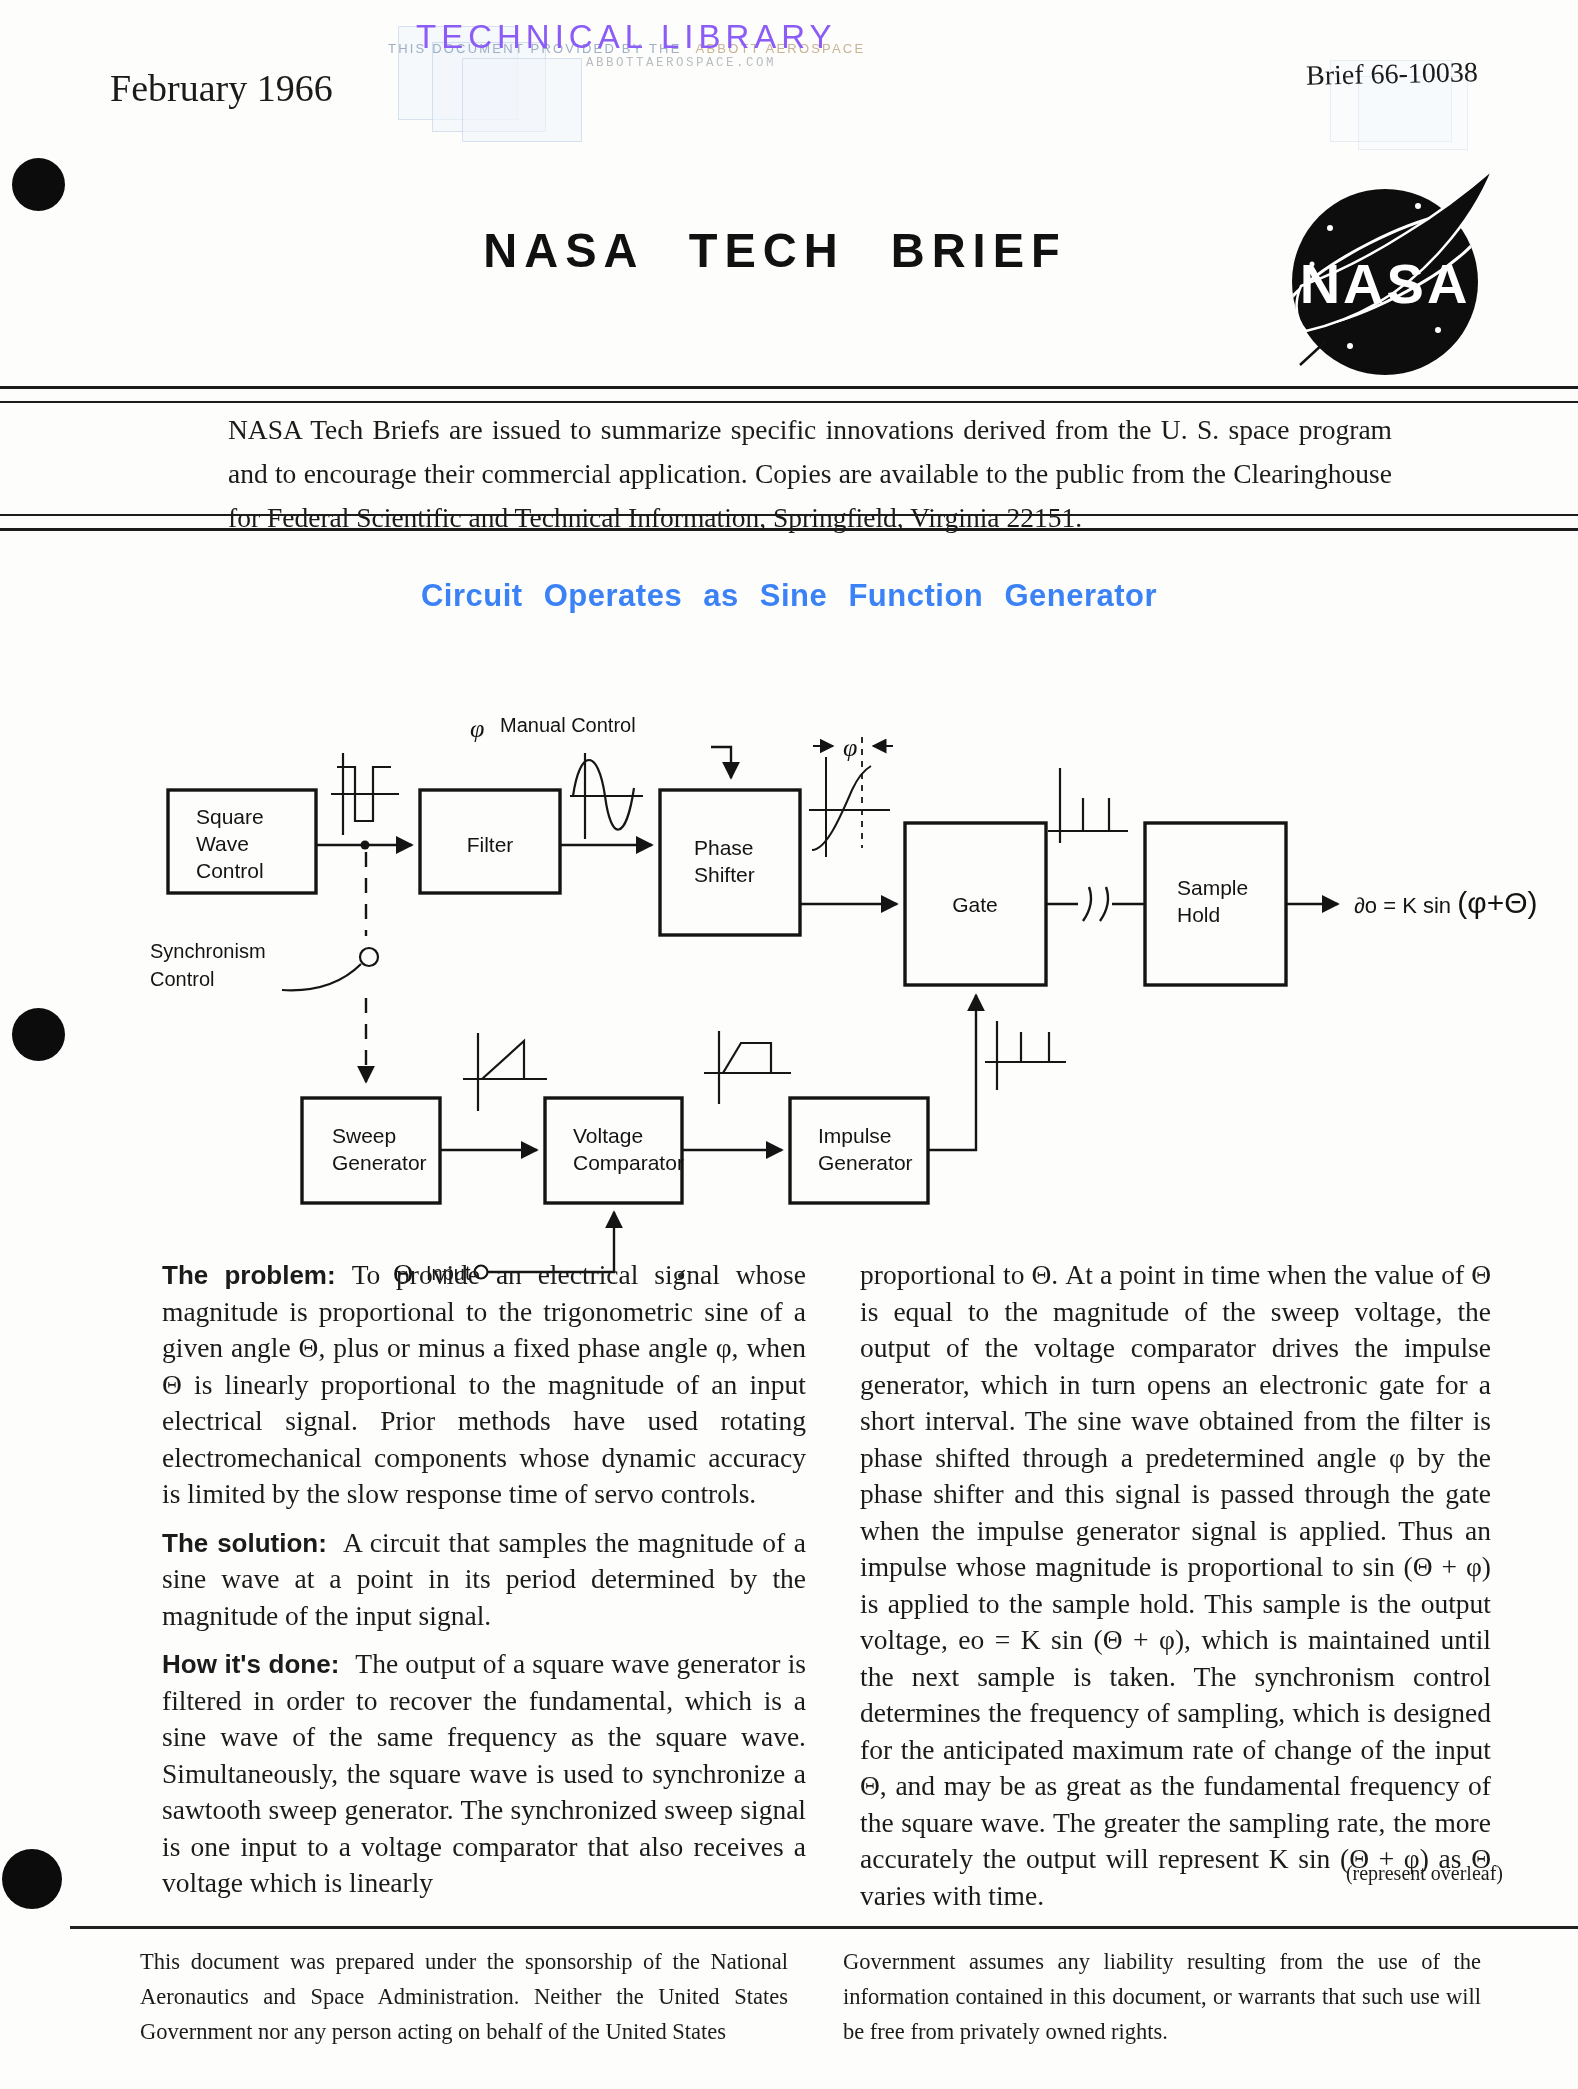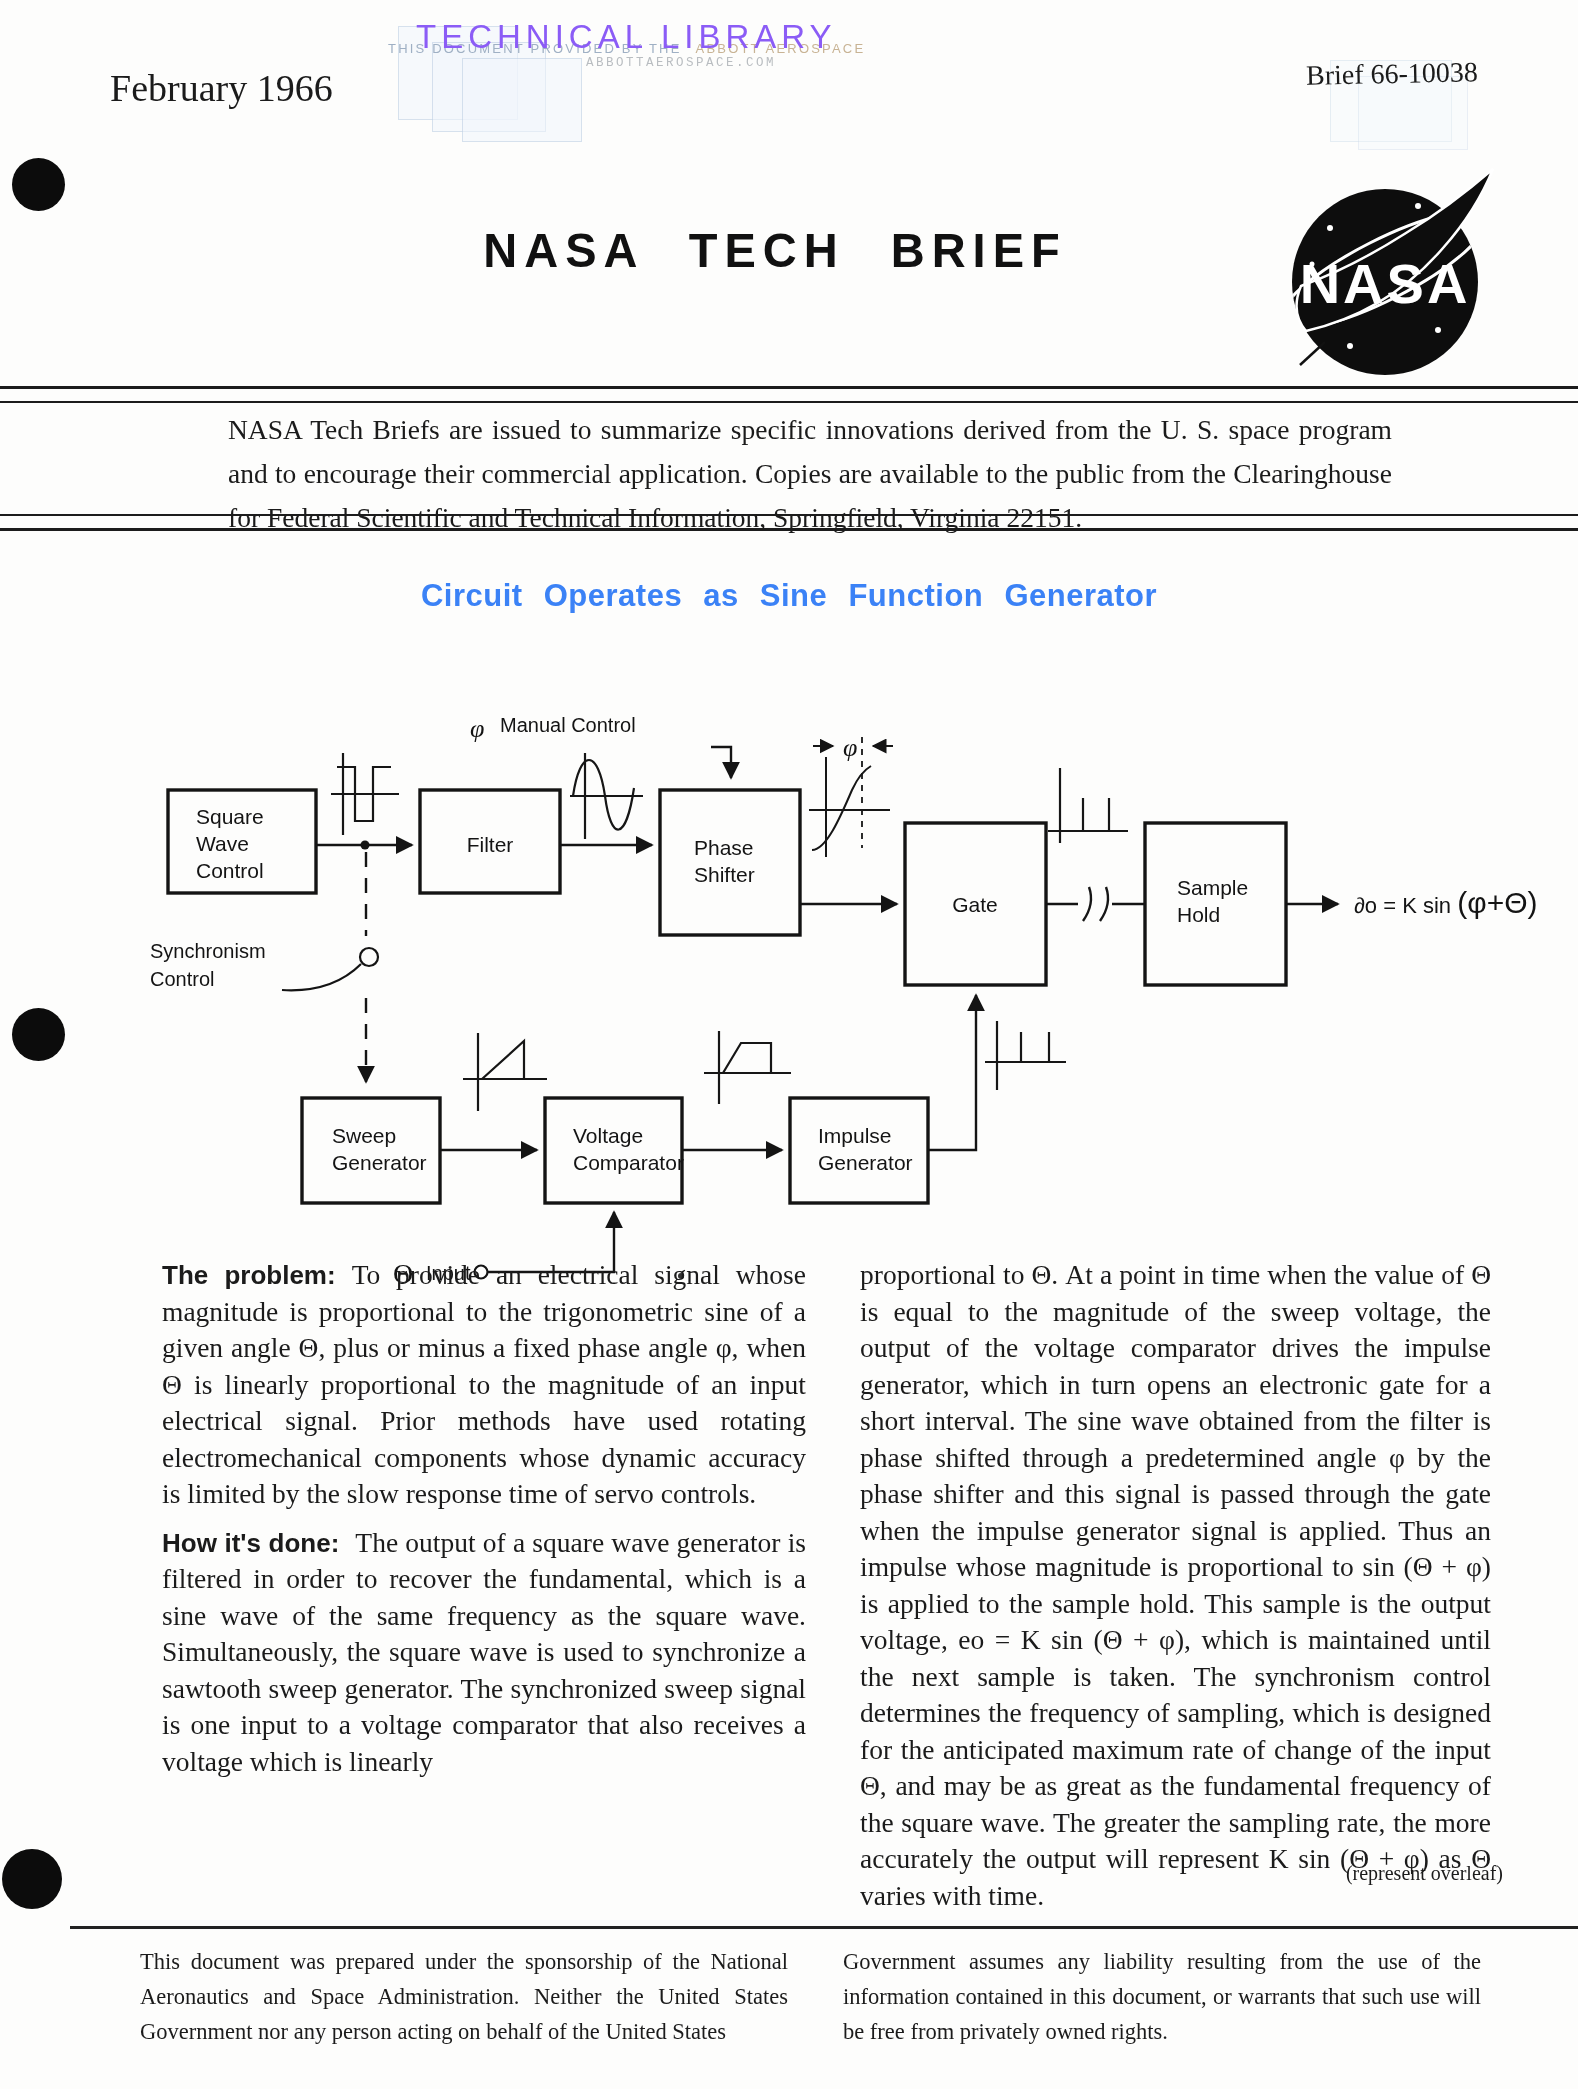--- a/index.html
+++ b/index.html
@@ -255,20 +255,21 @@
       <path d="M488,1272 H614 V1212" fill="none" stroke="#141414" stroke-width="2.4" marker-end="url(#ah)"></path>
       <text x="393" y="1283" font-family="Liberation Serif, serif" font-size="28">Θ</text>
       <text class="slabel" x="426" y="1280">Input</text>
     </g>
 
     <circle cx="681" cy="1276" r="3" fill="#333"></circle>
   </svg>
 
   <div class="col col-left">
     <p class="para"><span class="lead">The problem:</span><span>To provide an electrical signal whose magnitude is proportional to the trigonometric sine of a given angle Θ, plus or minus a fixed phase angle φ, when Θ is linearly proportional to the magnitude of an input electrical signal. Prior methods have used rotating electromechanical components whose dynamic accuracy is limited by the slow response time of servo controls.</span></p>
+    <p class="para"><span class="lead">The solution:</span><span>A circuit that samples the magnitude of a sine wave at a point in its period determined by the magnitude of the input signal.</span></p>
     <p class="para"><span class="lead">How it's done:</span><span>The output of a square wave generator is filtered in order to recover the fundamental, which is a sine wave of the same frequency as the square wave. Simultaneously, the square wave is used to synchronize a sawtooth sweep generator. The synchronized sweep signal is one input to a voltage comparator that also receives a voltage which is linearly</span></p>
   </div>
   <div class="col col-right">
     <p class="para">proportional to Θ. At a point in time when the value of Θ is equal to the magnitude of the sweep voltage, the output of the voltage comparator drives the impulse generator, which in turn opens an electronic gate for a short interval. The sine wave obtained from the filter is phase shifted through a predetermined angle φ by the phase shifter and this signal is passed through the gate when the impulse generator signal is applied. Thus an impulse whose magnitude is proportional to sin (Θ + φ) is applied to the sample hold. This sample is the output voltage, eo = K sin (Θ + φ), which is maintained until the next sample is taken. The synchronism control determines the frequency of sampling, which is designed for the anticipated maximum rate of change of the input Θ, and may be as great as the fundamental frequency of the square wave. The greater the sampling rate, the more accurately the output will represent K sin (Θ + φ) as Θ varies with time.</p>
   </div>
   <div class="continued">(represent overleaf)</div>
 
   <div class="footrule"></div>
   <div class="foot foot-left">This document was prepared under the sponsorship of the National Aeronautics and Space Administration. Neither the United States Government nor any person acting on behalf of the United States</div>
   <div class="foot foot-right">Government assumes any liability resulting from the use of the information contained in this document, or warrants that such use will be free from privately owned rights.</div>

